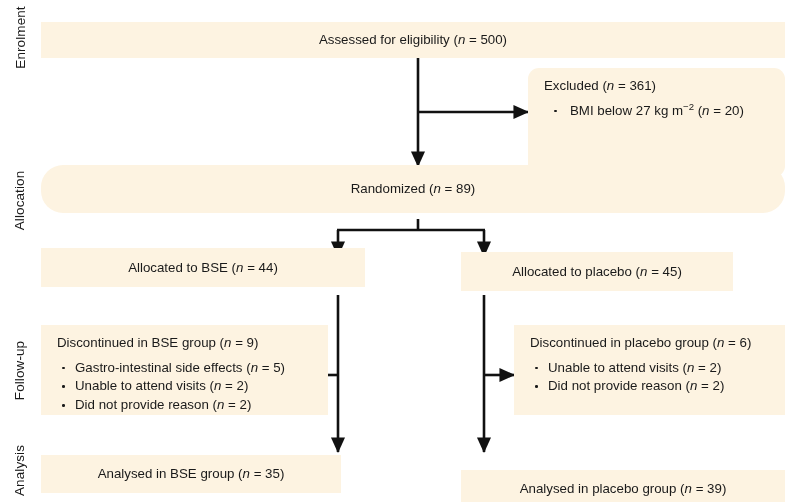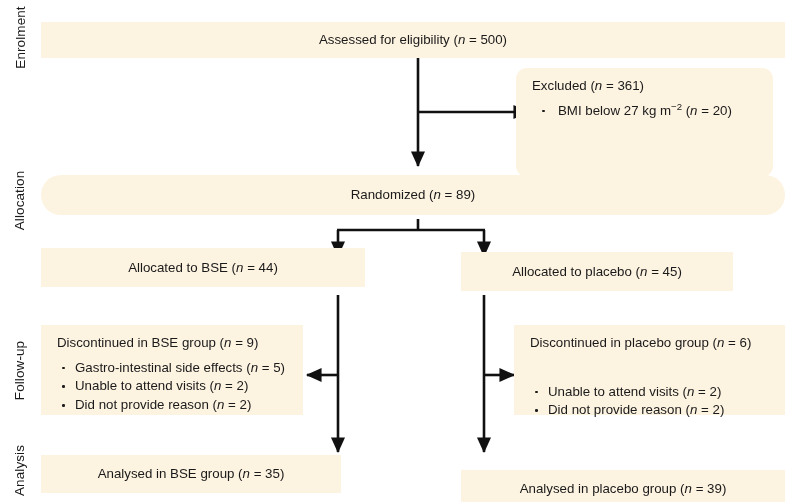--- a/index.html
+++ b/index.html
@@ -164,60 +164,60 @@
   <div class="stage-label" style="top:440px; height:60px;">
     <span>Analysis</span>
   </div>
 
   <div class="box centered" style="left:41px; top:22px; width:744px; height:36px;">
     <div class="box-title">
       <span>Assessed for eligibility (</span><i class="ital">n</i><span> = 500)</span>
     </div>
   </div>
 
-  <div class="box padded" style="left:516px; top:68px; width:257px; height:109px;border-radius:11px;">
+  <div class="box padded" style="left:528px; top:68px; width:257px; height:109px;border-radius:11px;">
     <div class="box-title">
       <span>Excluded (</span><i class="ital">n</i><span> = 361)</span>
     </div>
     <ul class="bullets wide">
       <li><span>BMI below 27 kg m</span><sup class="sup">−2</sup><span> (</span><i class="ital">n</i><span> = 20)</span>
       </li>
     </ul>
   </div>
 
-  <div class="box centered" style="left:41px; top:175px; width:744px; height:40px;border-radius:22px;">
+  <div class="box centered" style="left:41px; top:165px; width:744px; height:48px;border-radius:22px;">
     <div class="box-title">
       <span>Randomized (</span><i class="ital">n</i><span> = 89)</span>
     </div>
   </div>
 
   <div class="box centered" style="left:41px; top:248px; width:324px; height:39px;">
     <div class="box-title">
       <span>Allocated to BSE (</span><i class="ital">n</i><span> = 44)</span>
     </div>
   </div>
 
   <div class="box centered" style="left:461px; top:252px; width:272px; height:39px;">
     <div class="box-title">
       <span>Allocated to placebo (</span><i class="ital">n</i><span> = 45)</span>
     </div>
   </div>
 
-  <div class="box padded" style="left:41px; top:325px; width:262px; height:90px;">
+  <div class="box padded" style="left:41px; top:325px; width:287px; height:90px;">
     <div class="box-title">
       <span>Discontinued in BSE group (</span><i class="ital">n</i><span> = 9)</span>
     </div>
     <ul class="bullets">
       <li><span>Gastro-intestinal side effects (</span><i class="ital">n</i><span> = 5)</span></li>
       <li><span>Unable to attend visits (</span><i class="ital">n</i><span> = 2)</span></li>
       <li><span>Did not provide reason (</span><i class="ital">n</i><span> = 2)</span></li>
     </ul>
   </div>
 
-  <div class="box padded" style="left:514px; top:325px; width:271px; height:90px;gap:24px;">
+  <div class="box padded" style="left:514px; top:325px; width:271px; height:90px;">
     <div class="box-title">
       <span>Discontinued in placebo group (</span><i class="ital">n</i><span> = 6)</span>
     </div>
     <ul class="bullets">
       <li><span>Unable to attend visits (</span><i class="ital">n</i><span> = 2)</span></li>
       <li><span>Did not provide reason (</span><i class="ital">n</i><span> = 2)</span></li>
     </ul>
   </div>
 
   <div class="box centered" style="left:41px; top:455px; width:300px; height:38px;">

